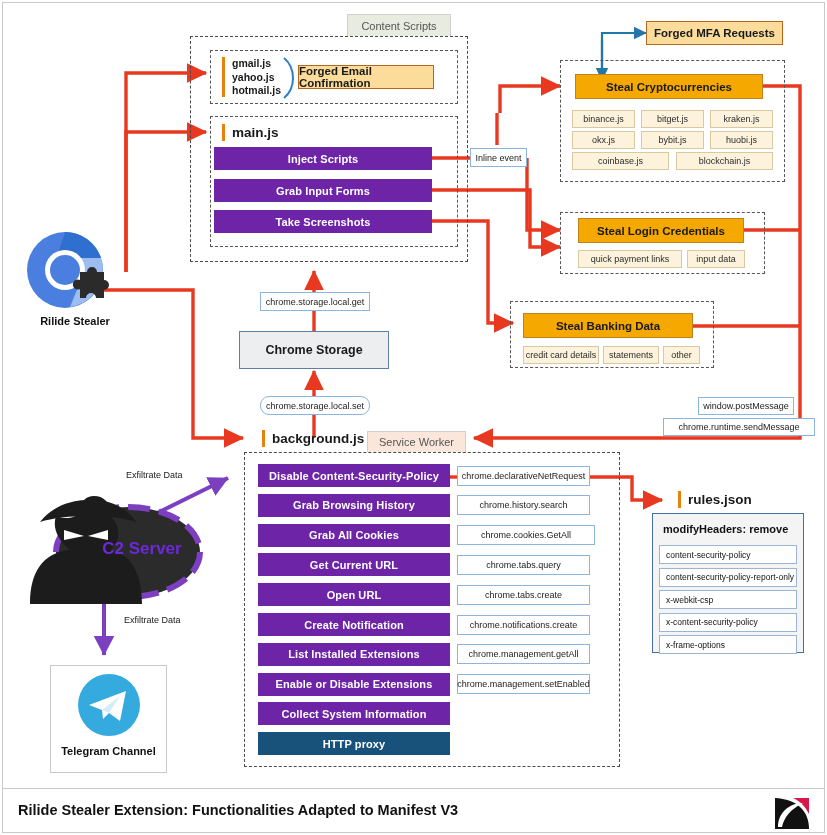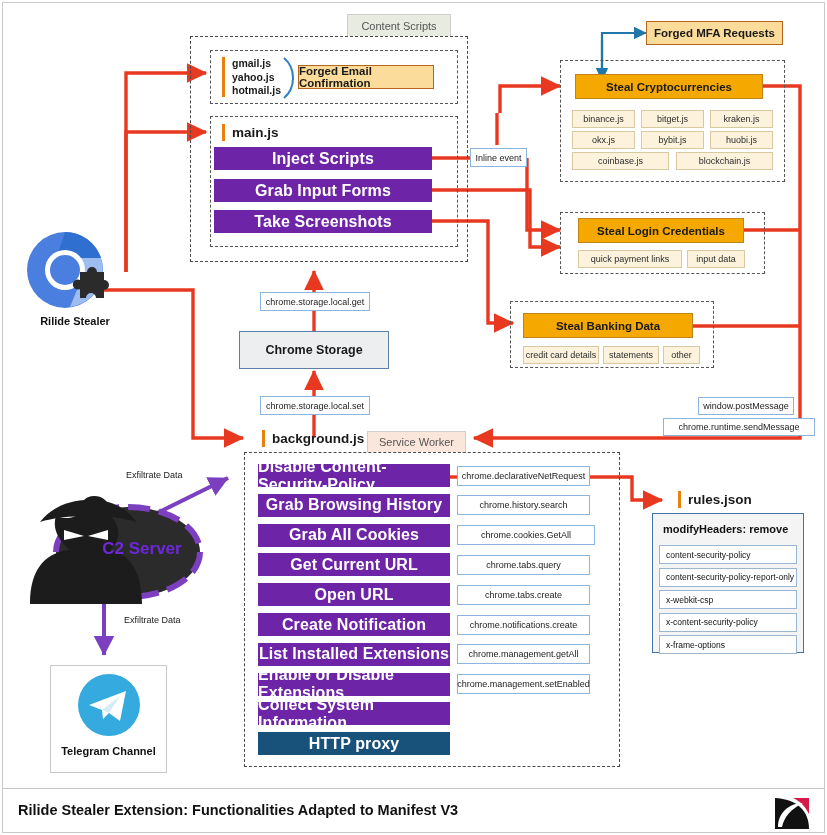--- a/index.html
+++ b/index.html
@@ -34,21 +34,21 @@
     font-size:11px; color:#555; border:1px solid #cfcfcf;
     border-bottom:none;
   }
   .tab-content{ background:#e8ece0; }
   .tab-sw{ background:#fbe6dc; }
 
   
   .pbar{
     position:absolute; background:#6e24a6;
     display:flex; align-items:center; justify-content:center;
-    color:#fff; font-weight:bold; font-size:16px;
+    color:#fff; font-weight:bold; font-size:11px;
     letter-spacing:.1px;
   }
   .pbar.navy{ background:#18527a; }
 
   
   .obar{
     position:absolute; background:#f5a800; border:1px solid #c0821a;
     display:flex; align-items:center; justify-content:center;
     color:#1a1a1a; font-weight:bold; font-size:11.5px;
   }
@@ -293,21 +293,21 @@
   <div class="apibox" style="left:663px; top:418px; width:152px; height:18px;">
     <span>chrome.runtime.sendMessage</span>
   </div>
 
   <div class="apibox" style="left:260px; top:292px; width:110px; height:19px;">
     <span>chrome.storage.local.get</span>
   </div>
   <div class="storage" style="left:239px; top:331px; width:150px; height:38px;">
     <span>Chrome Storage</span>
   </div>
-  <div class="apibox" style="left:260px; top:396px; width:110px; height:19px;">
+  <div class="apibox" style="left:260px; top:396px; width:110px; height:19px;border-radius:9px;">
     <span>chrome.storage.local.set</span>
   </div>
 
   <div class="filelabel" style="left:262px; top:430px;">
     <div class="tick"></div>
     <div class="txt">background.js</div>
   </div>
   <div class="tab tab-sw" style="left:367px; top:431px; width:99px; height:21px;">
     <span>Service Worker</span>
   </div>

